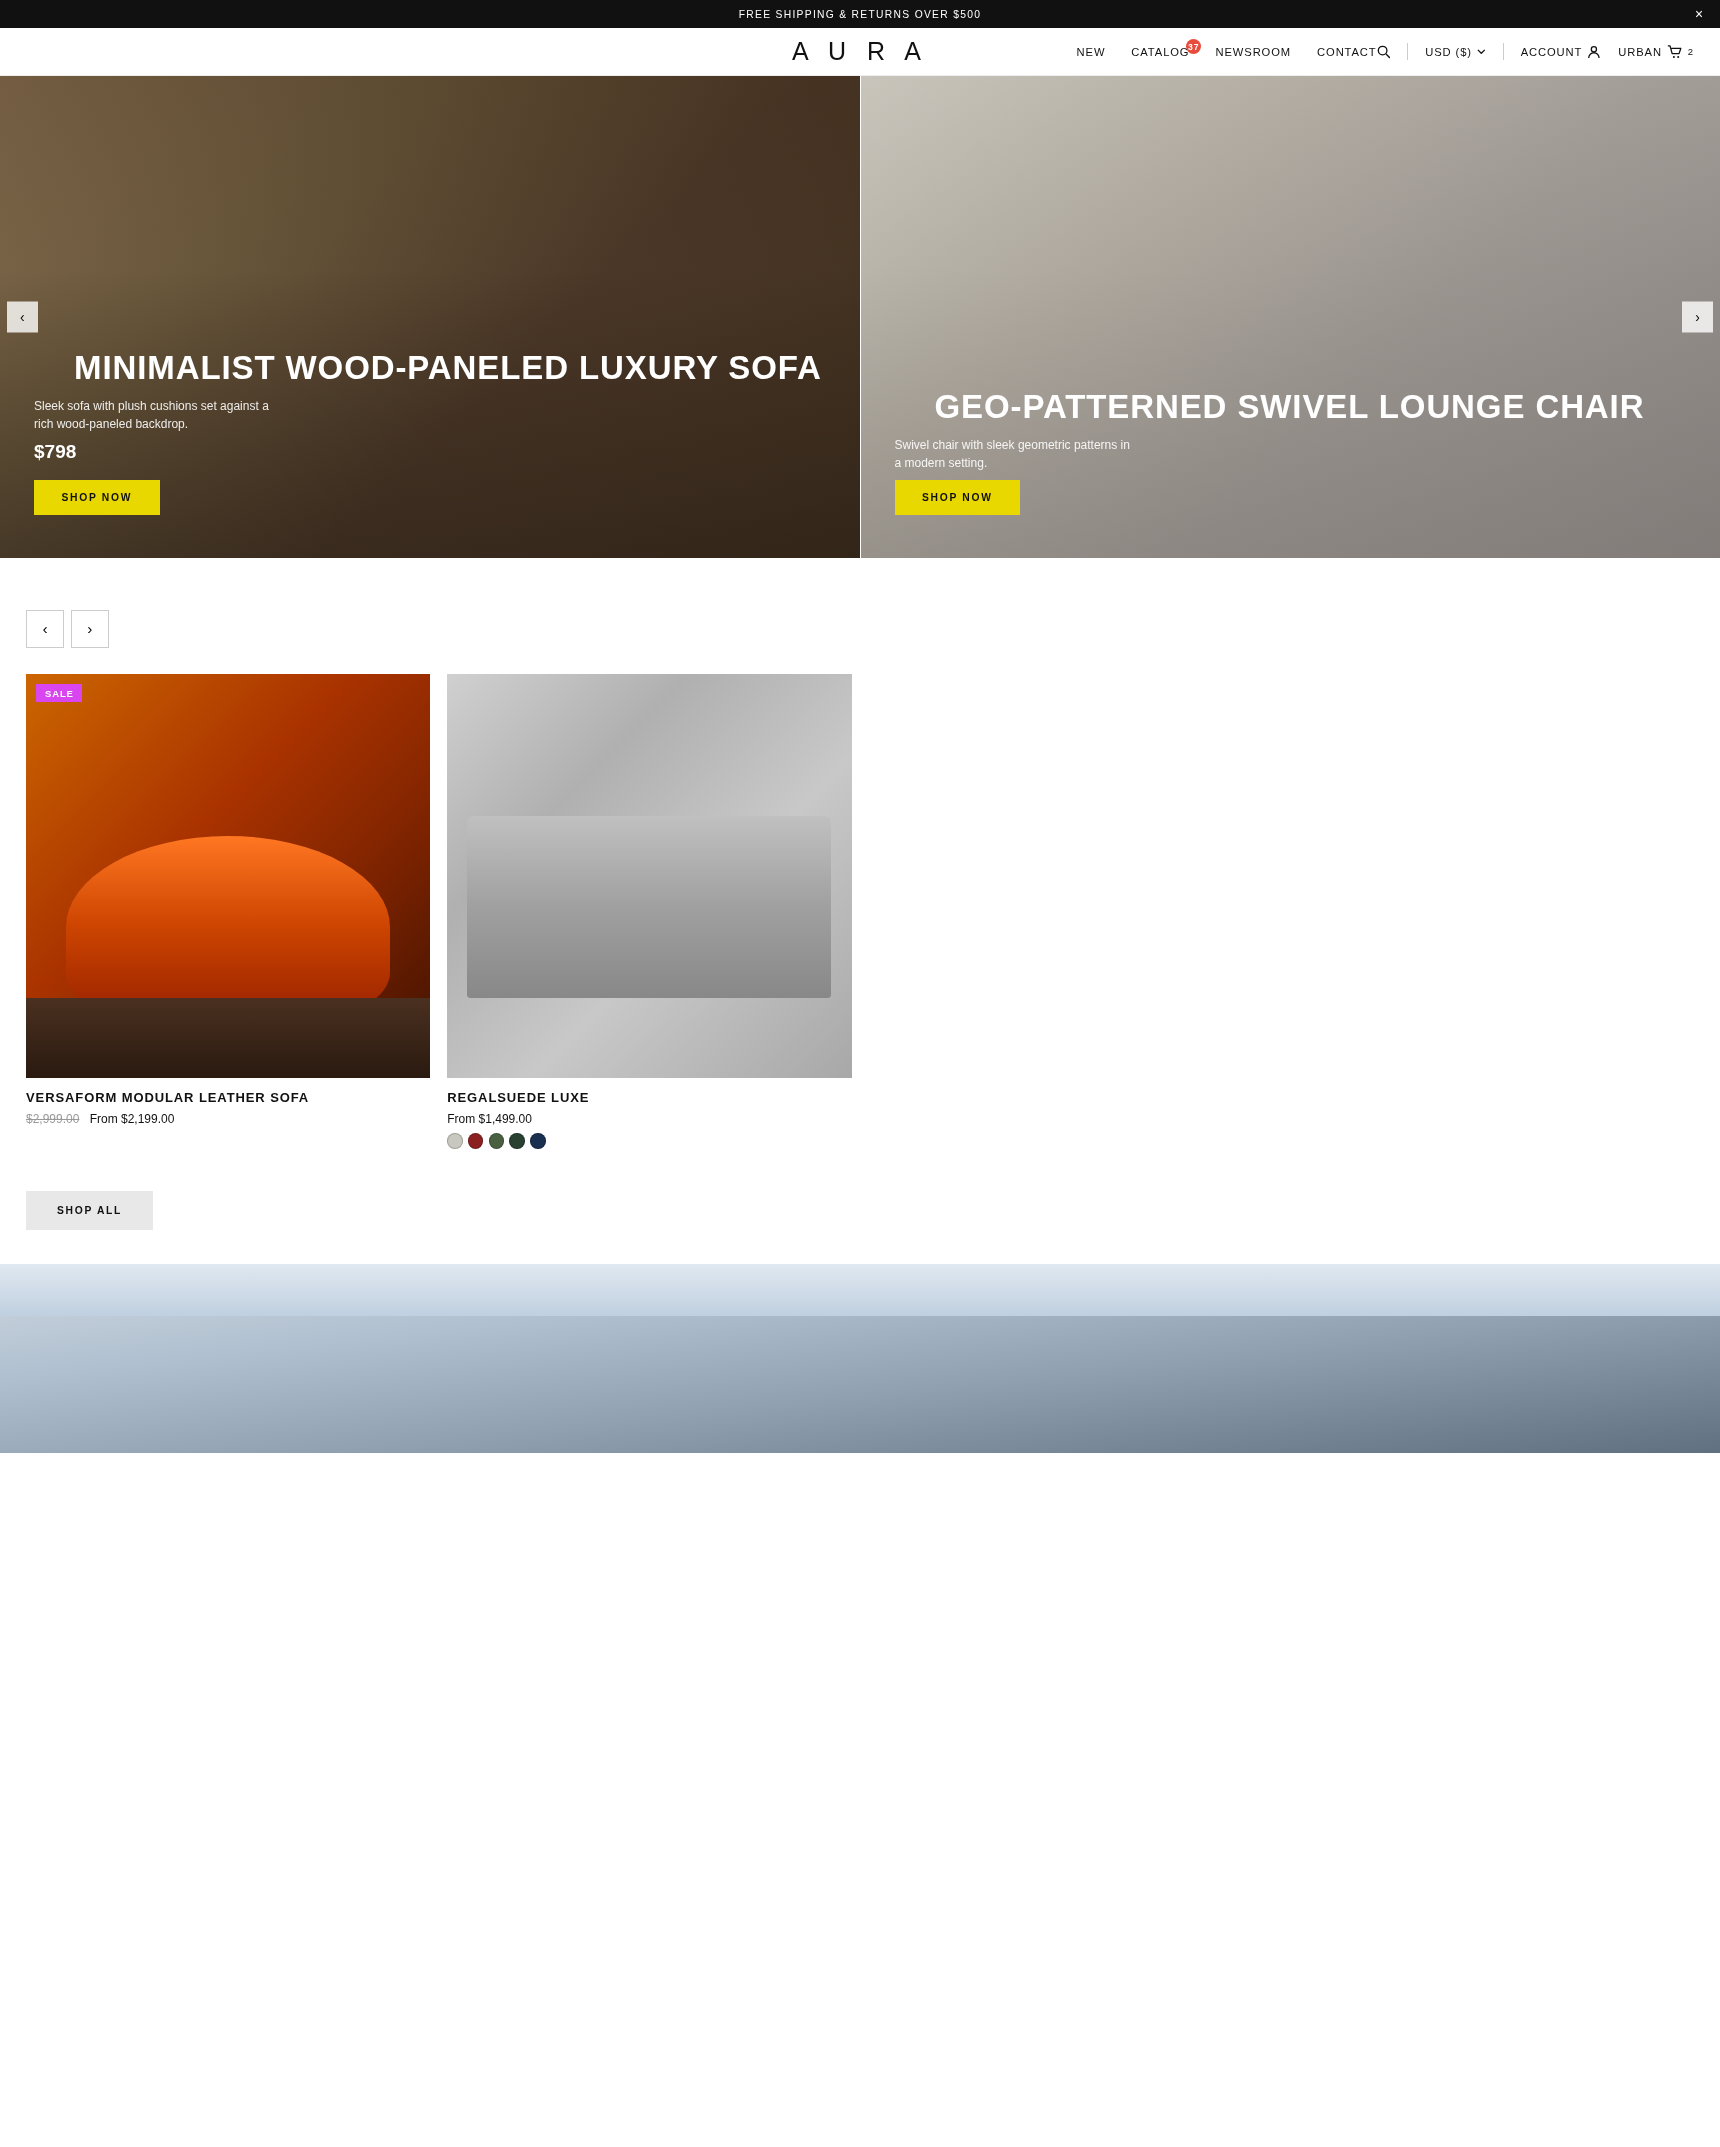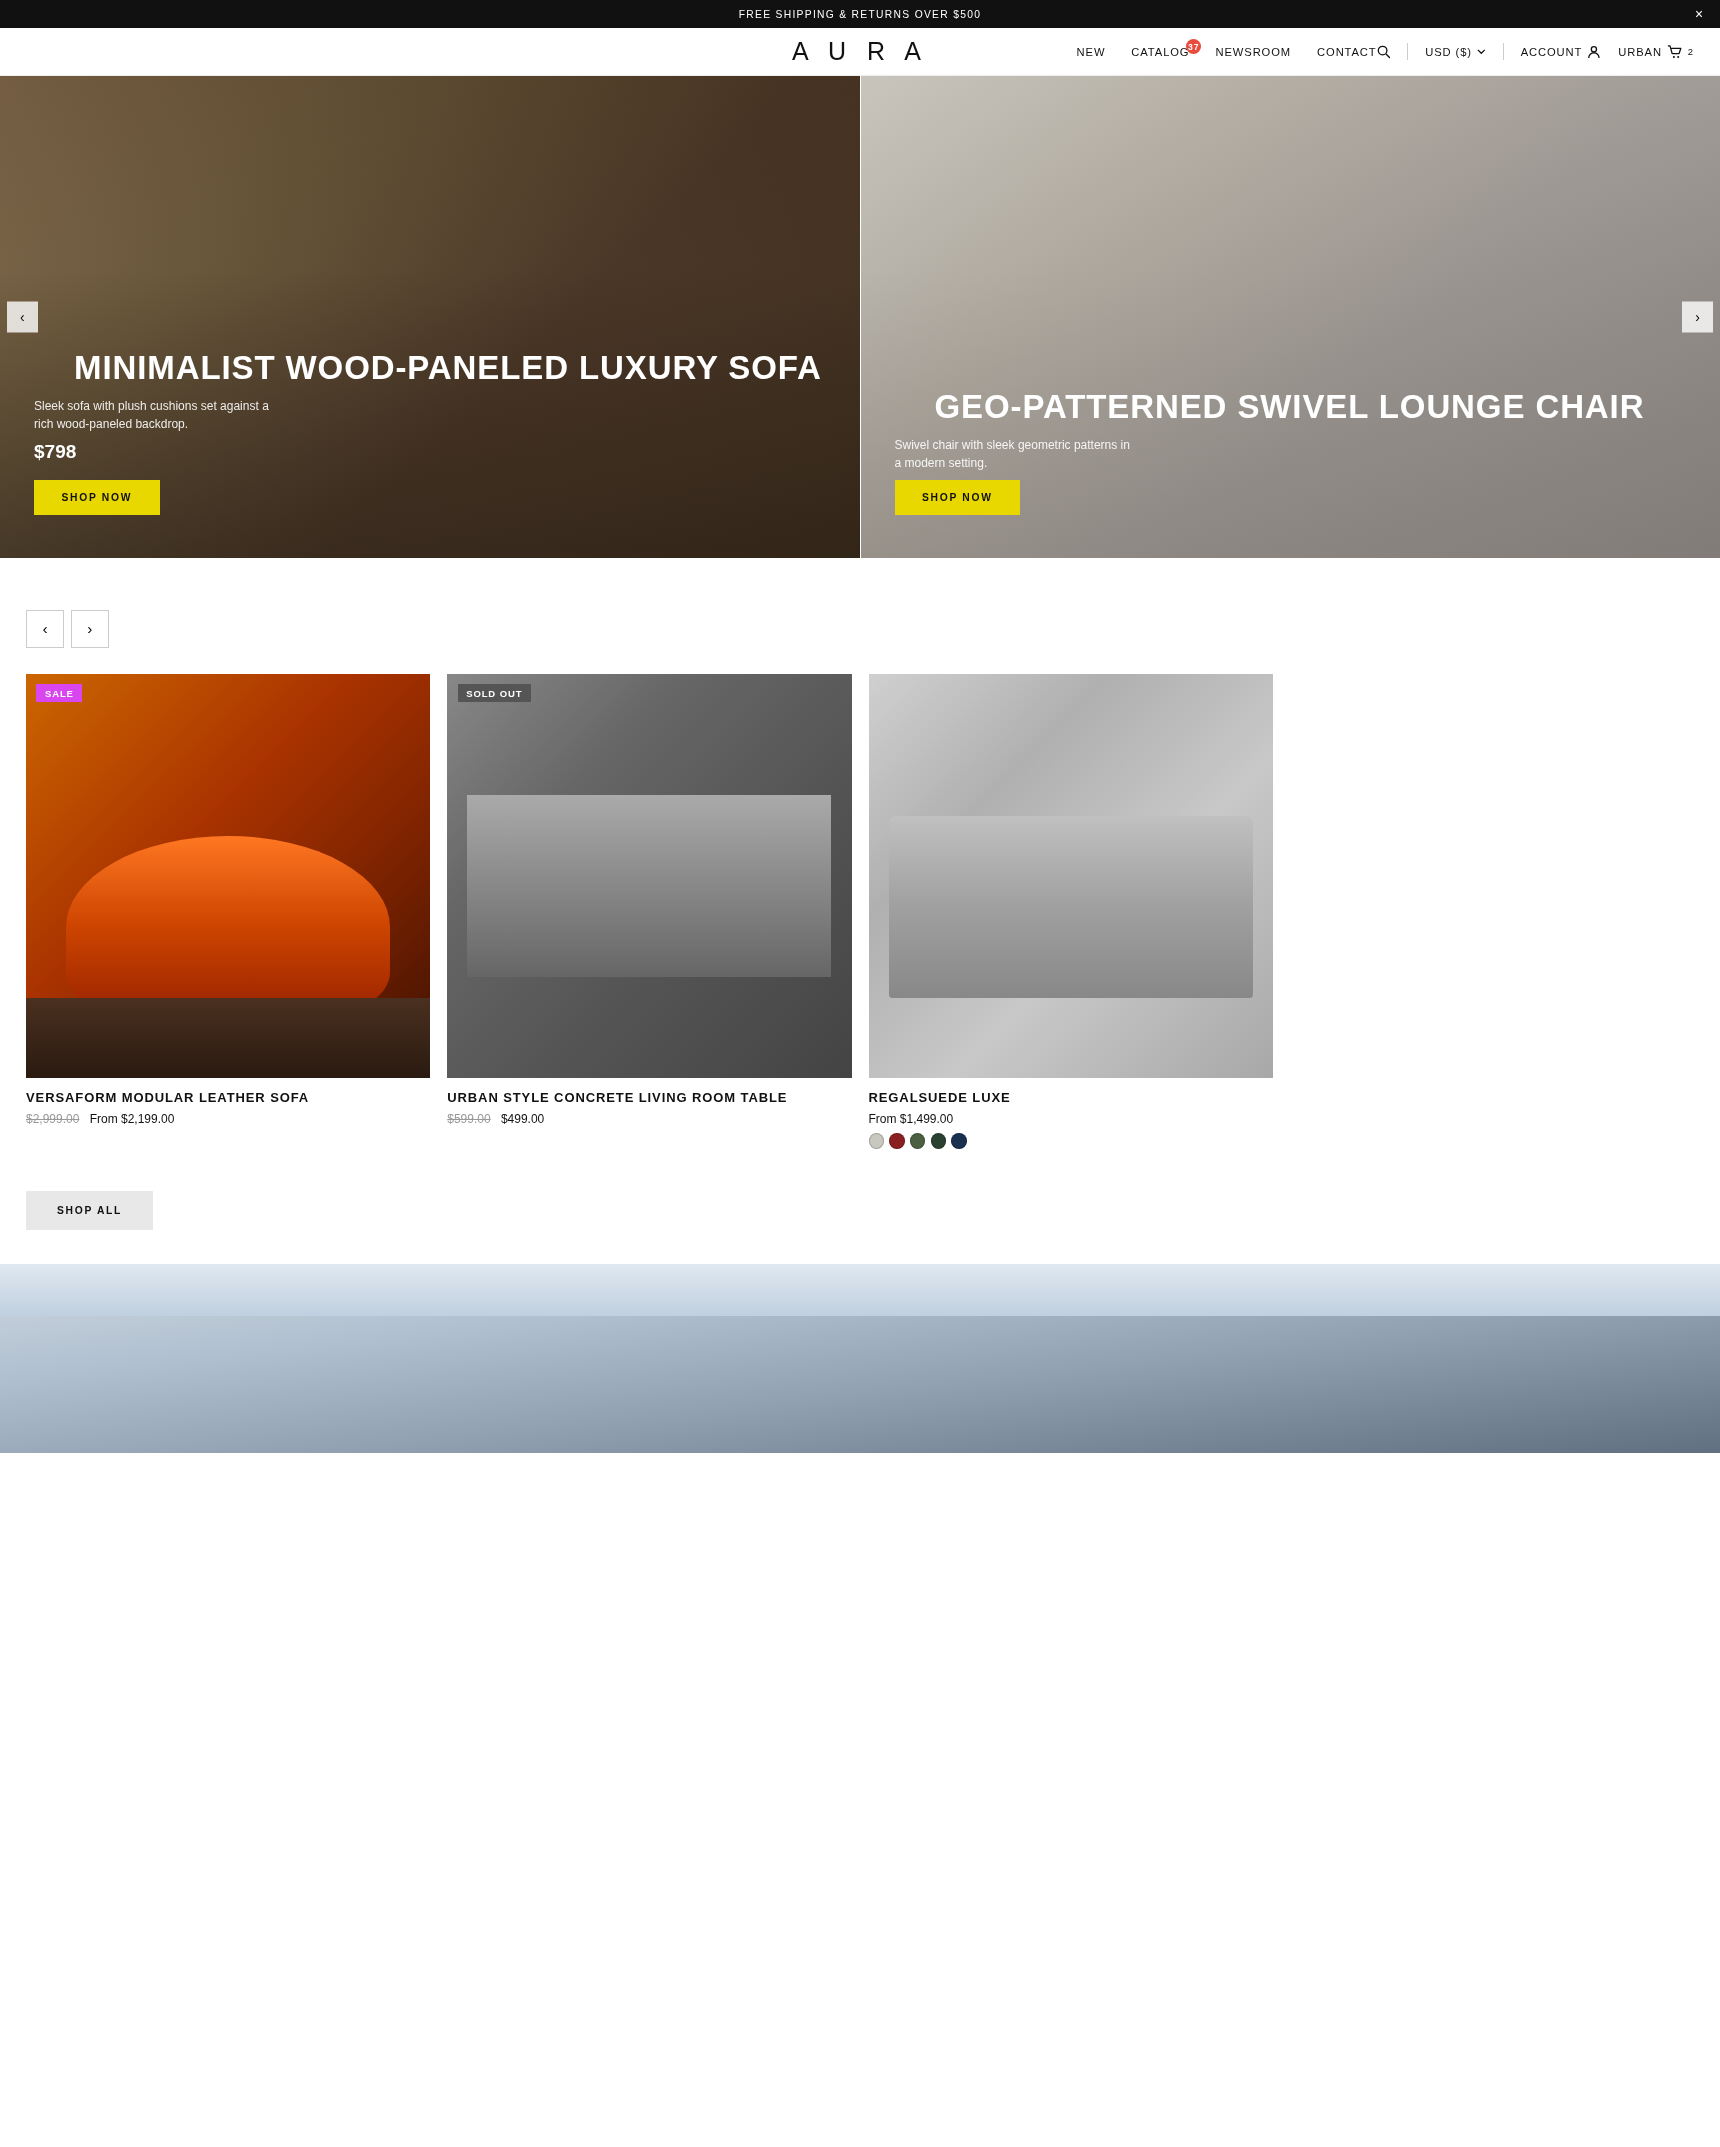--- a/index.html
+++ b/index.html
@@ -540,31 +540,20 @@
         <span class="product-badge badge-sale">SALE</span>
         <div class="img-sofa-orange"></div>
       </div>
       <p class="product-name">VERSAFORM MODULAR LEATHER SOFA</p>
       <div class="product-price">
         <span class="old-price">$2,999.00</span>
         <span class="new-price">From $2,199.00</span>
       </div>
     </div>
 
-    <div class="product-card">
-      <div class="product-image">
-        <span class="product-badge badge-sold-out">SOLD OUT</span>
-        <div class="img-concrete-table"></div>
-      </div>
-      <p class="product-name">URBAN STYLE CONCRETE LIVING ROOM TABLE</p>
-      <div class="product-price">
-        <span class="old-price">$599.00</span>
-        <span class="new-price">$499.00</span>
-      </div>
-    </div>
 
 
     <div class="product-card">
       <div class="product-image">
         <div class="img-gray-sofa"></div>
       </div>
       <p class="product-name">REGALSUEDE LUXE</p>
       <div class="product-price">
         <span class="new-price">From $1,499.00</span>
       </div>

